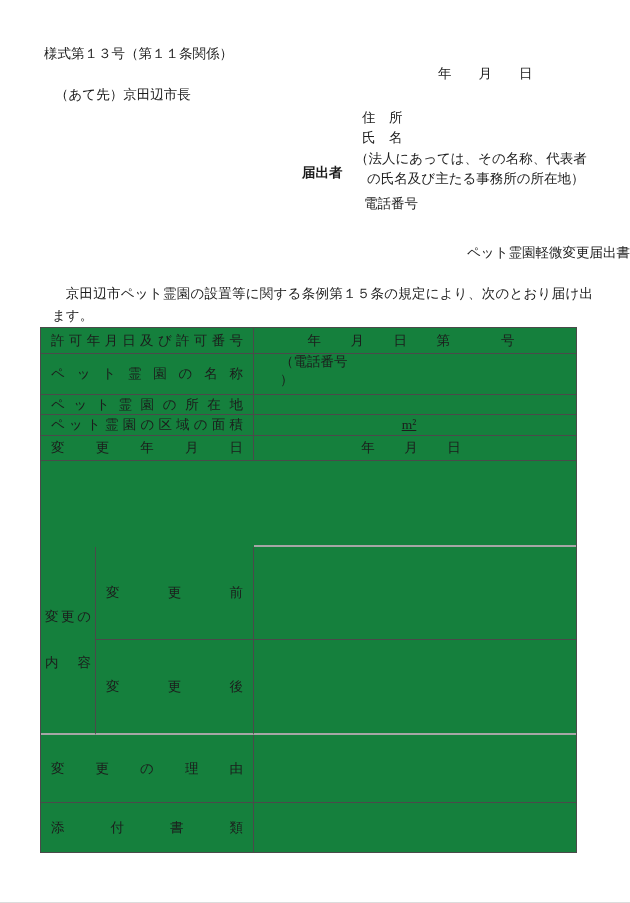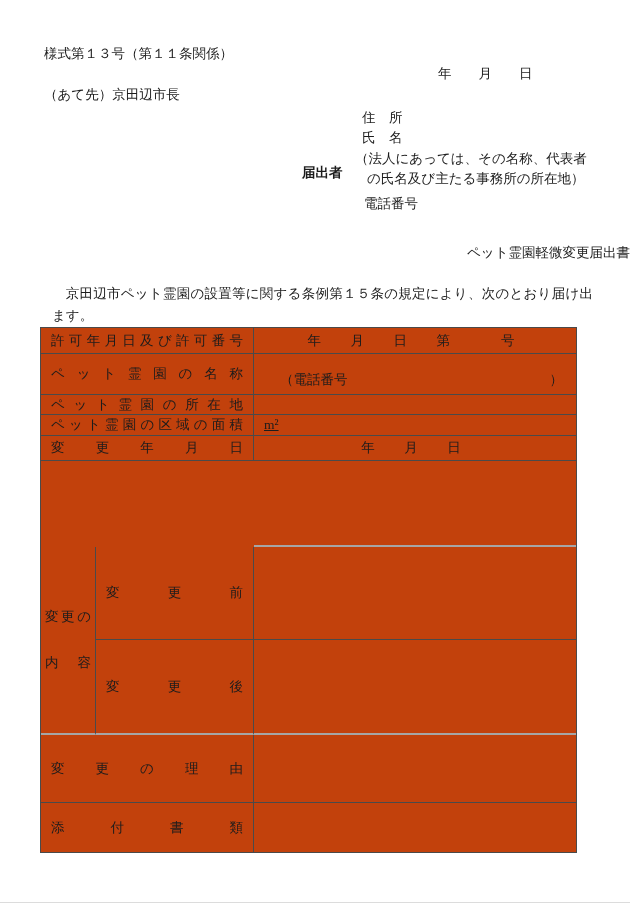--- a/index.html
+++ b/index.html
@@ -39,21 +39,21 @@
   }
   
   .form-table {
     position: absolute;
     left: 40px; top: 327px;
     width: 537px; height: 526px;
     border: 1px solid #4a4a4a;
     display: grid;
     grid-template-columns: 55px 158px 322px;
     grid-template-rows: 26px 41px 20px 21px 25px 86px 93px 95px 68px 49px;
-    background: #c2410c;
+    background: #15803d;
   }
   .cell {
     border-right: 1px solid #4a4a4a;
     border-bottom: 1px solid #4a4a4a;
     display: grid;
     align-content: center;
     padding: 0 10px;
     overflow: hidden;
     line-height: 18px;
   }
@@ -64,48 +64,49 @@
     display: block;
     width: 100%;
     white-space: nowrap;
   }
   .jus .t {
     text-align: justify;
     text-align-last: justify;
   }
   .v-center { text-align: center; }
   .ls8 { letter-spacing: 8px; }
-  .v-right { text-align: left; padding-right: 22px; text-decoration: underline; }
+  .v-right { text-align: center; padding-right: 22px; text-decoration: underline; }
   .name-cell {
     display: flex;
     flex-direction: column;
     justify-content: flex-end;
     padding: 0 13px 5px 26px;
   }
   .phone-line {
     display: flex;
     justify-content: space-between;
     white-space: nowrap;
+    flex-direction: column;
   }
   .narrow-cell {
     padding: 0 4px;
     row-gap: 1px;
     gap: 28px;
   }
 </style>
 </head>
 <body>
 
 <div class="page">
 
   <div class="abs" style="left:44px; top:44px;">様式第１３号（第１１条関係）</div>
 
   <div class="abs" style="left:438px; top:64px;">年　　月　　日</div>
 
-  <div class="abs" style="left:44px; top:85px;">（あて先）京田辺市長</div>
+  <div class="abs" style="left:55px; top:85px;">（あて先）京田辺市長</div>
 
   <div class="abs" style="left:362px; top:108px;">住　所</div>
 
   <div class="abs" style="left:362px; top:128px;">氏　名</div>
 
   <div class="abs" style="left:302px; top:163px;font-weight:bold;">届出者</div>
 
   <div class="abs" style="left:355px; top:149px;">（法人にあっては、その名称、代表者</div>
 
   <div class="abs" style="left:367px; top:169px;">の氏名及び主たる事務所の所在地）</div>

